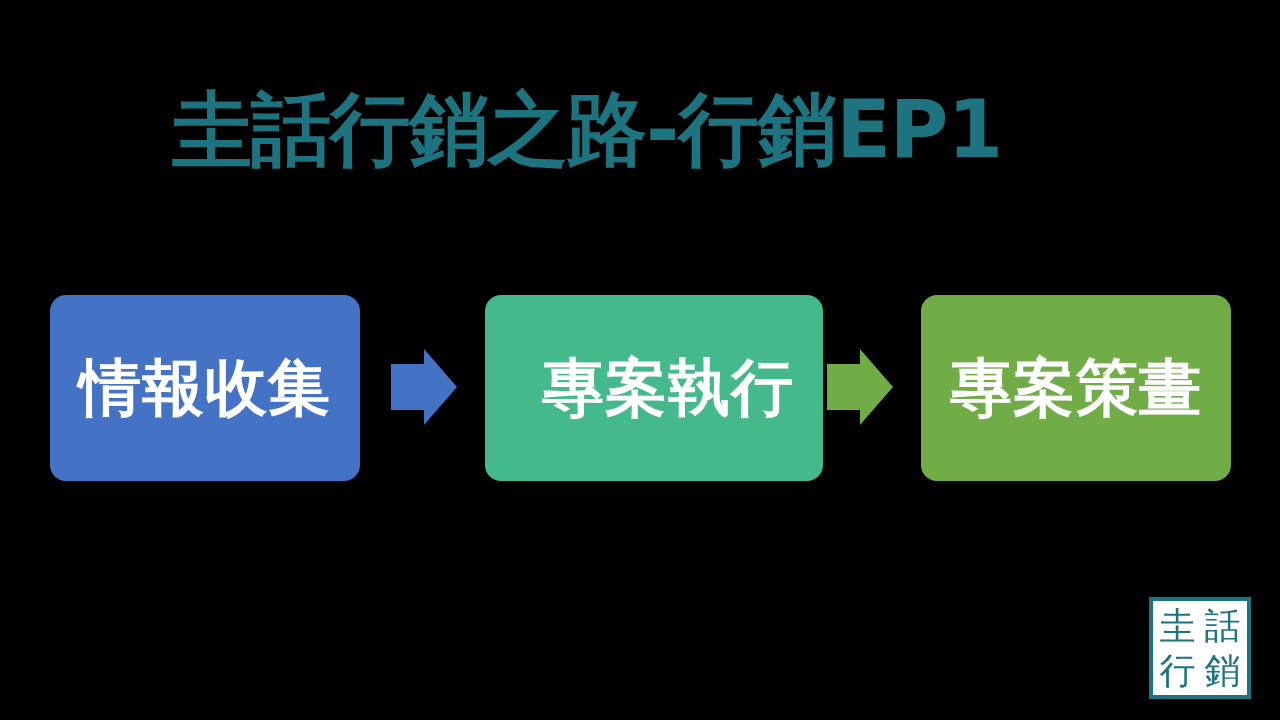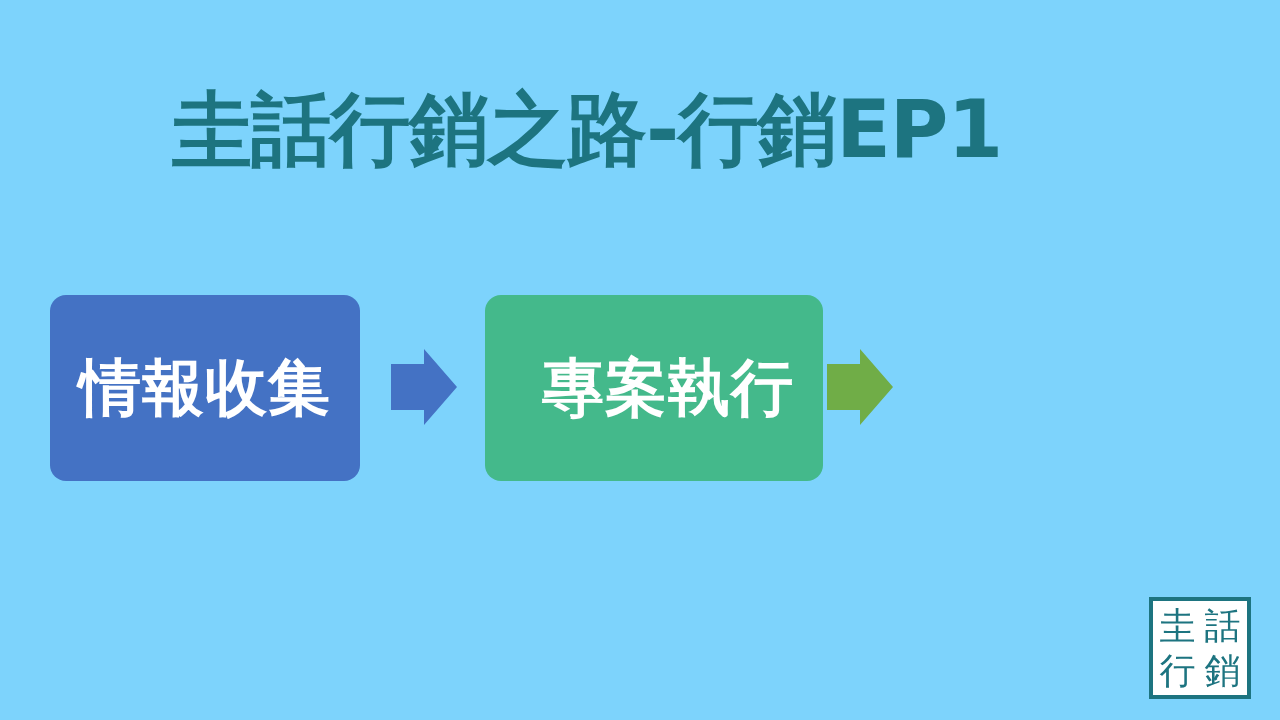--- a/index.html
+++ b/index.html
@@ -8,21 +8,21 @@
       width: 1280px;
       height: 720px;
       background: #ffffff;
       overflow: hidden;
       font-family: "DejaVu Sans", "Liberation Sans", sans-serif;
     }
     .slide {
       position: relative;
       width: 1280px;
       height: 720px;
-      background: #7dd3fc;
+      background: #000000;
     }
     .title {
       position: absolute;
       left: 172px;
       top: 80px;
       height: 100px;
       line-height: 100px;
       font-size: 80px;
       font-weight: bold;
       color: #1d7480;
@@ -91,20 +91,23 @@
   </svg>
 
   <div class="box" style="left:485px; background:#44b98b;padding-left:28px;">
     <span class="box-label">專案執行</span>
   </div>
 
   <svg class="arrow" style="left:827px;" viewBox="0 0 66 76" xmlns="http://www.w3.org/2000/svg">
     <polygon points="0,15 33,15 33,0 66,38 33,76 33,61 0,61" fill="#70ad47"></polygon>
   </svg>
 
+  <div class="box" style="left:921px; background:#70ad47;">
+    <span class="box-label">專案策畫</span>
+  </div>
 
   <div class="logo">
     <span class="logo-char">圭</span>
     <span class="logo-char">話</span>
     <span class="logo-char">行</span>
     <span class="logo-char">銷</span>
   </div>
 
 </div>
 

